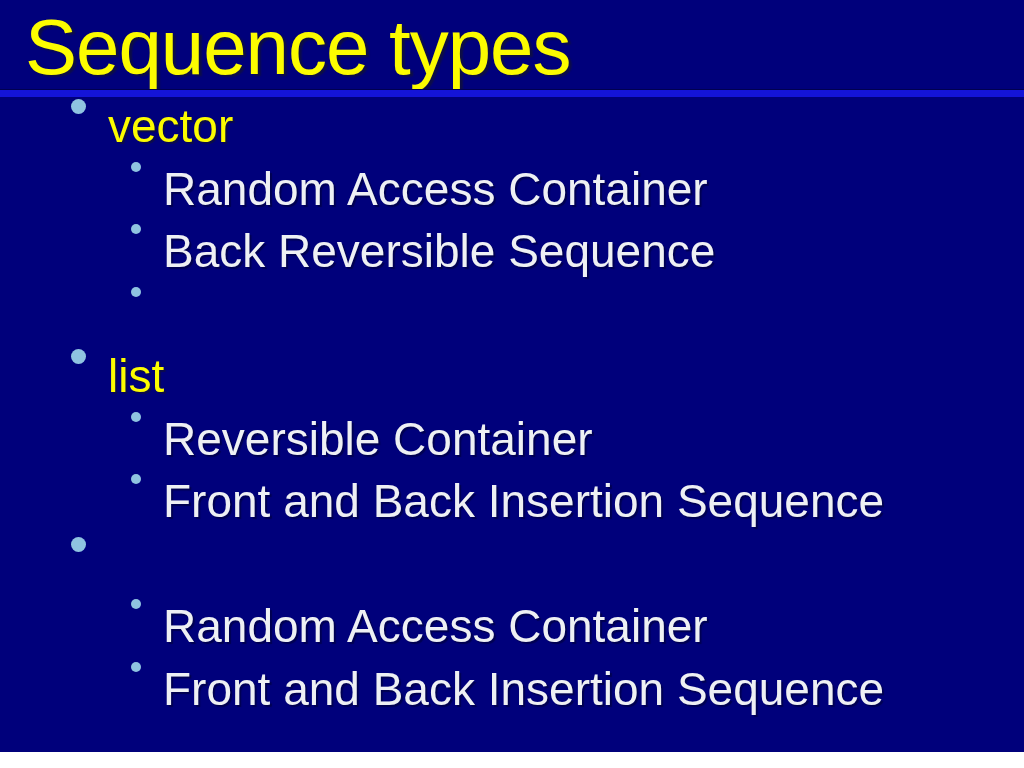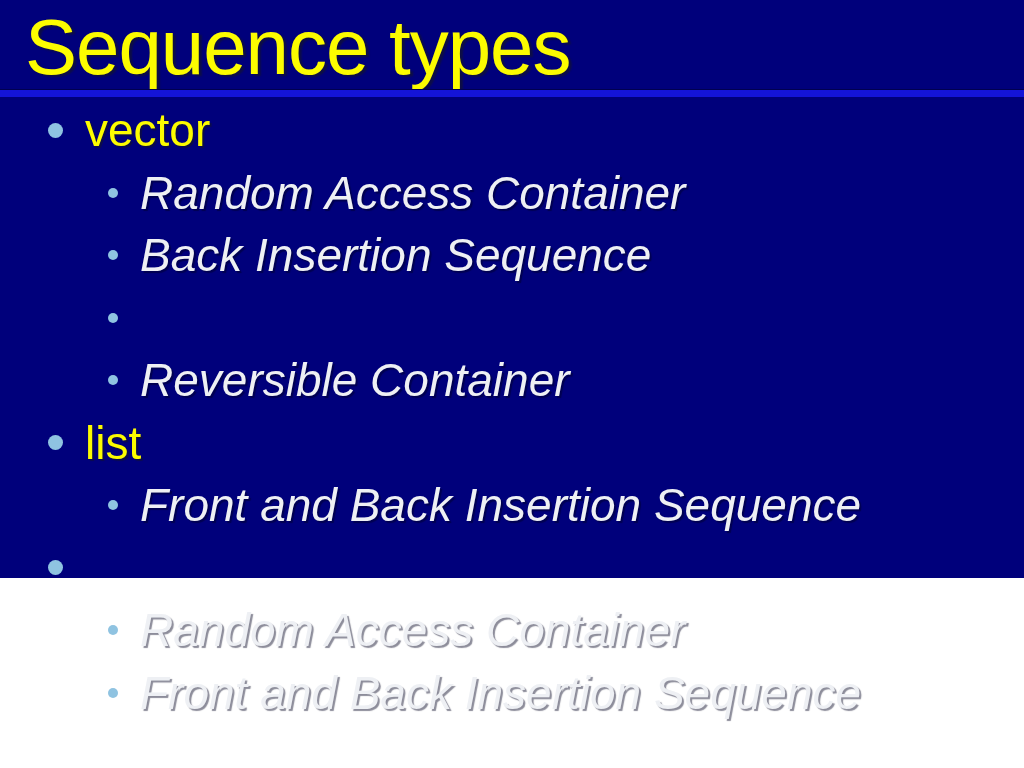--- a/index.html
+++ b/index.html
@@ -11,21 +11,21 @@
     --level1-text: #fcfc00;
   }
   * { margin: 0; padding: 0; box-sizing: border-box; }
   html, body {
     width: 1024px; height: 768px;
     overflow: hidden;
     font-family: "Liberation Sans", sans-serif;
   }
   .slide {
     position: relative;
-    width: 1024px; height: 578px;
+    width: 1024px; height: 752px;
     background: var(--background);
   }
   .title {
     position: absolute;
     top: 4px; left: 25px;
     font-size: 78px;
     font-weight: 400;
     line-height: 86px;
     color: var(--title);
     letter-spacing: -1px;
@@ -38,38 +38,39 @@
     width: 1024px; height: 8px;
     background: var(--rule);
     border-top: 1px solid #000050;
   }
   .content {
     position: absolute;
     top: 99px; left: 0; right: 0;
   }
   .item {
     display: flex;
-    align-items: center;
+    align-items: flex-start;
     height: 62.5px;
     white-space: nowrap;
+    margin-left: 23px;
   }
   .bullet {
     flex: 0 0 auto;
     border-radius: 50%;
     background: var(--bullet);
     margin-right: 22px;
   }
   .item.level-1 { padding-left: 48px; }
   .item.level-1 .bullet { width: 15px; height: 15px; }
   .item.level-1 .txt {
     color: var(--level1-text);
     font-size: 46px;
     text-shadow: 2px 2px 1px rgba(30,30,0,0.4);
   }
-  .item.level-2 { padding-left: 108px; font-style: italic; }
+  .item.level-2 { padding-left: 108px; }
   .item.level-2 .bullet { width: 10px; height: 10px; }
   .item.level-2 .txt {
     color: var(--body-text);
     font-size: 46px;
     text-shadow: 2px 2px 1px rgba(0,0,30,0.45);
   }
 </style>
 </head>
 <body>
 
@@ -86,35 +87,35 @@
       <span class="txt">vector</span>
     </div>
 
     <div class="item level-2">
       <span class="bullet"></span>
       <span class="txt">Random Access Container</span>
     </div>
 
     <div class="item level-2">
       <span class="bullet"></span>
-      <span class="txt">Back Insertion Sequence</span>
+      <span class="txt">Back Reversible Sequence</span>
     </div>
 
     <div class="item level-2">
       <span class="bullet"></span>
     </div>
 
+    <div class="item level-1">
+      <span class="bullet"></span>
+      <span class="txt">list</span>
+    </div>
+
     <div class="item level-2">
       <span class="bullet"></span>
       <span class="txt">Reversible Container</span>
-    </div>
-
-    <div class="item level-1">
-      <span class="bullet"></span>
-      <span class="txt">list</span>
     </div>
 
     <div class="item level-2">
       <span class="bullet"></span>
       <span class="txt">Front and Back Insertion Sequence</span>
     </div>
 
     <div class="item level-1">
       <span class="bullet"></span>
     </div>

